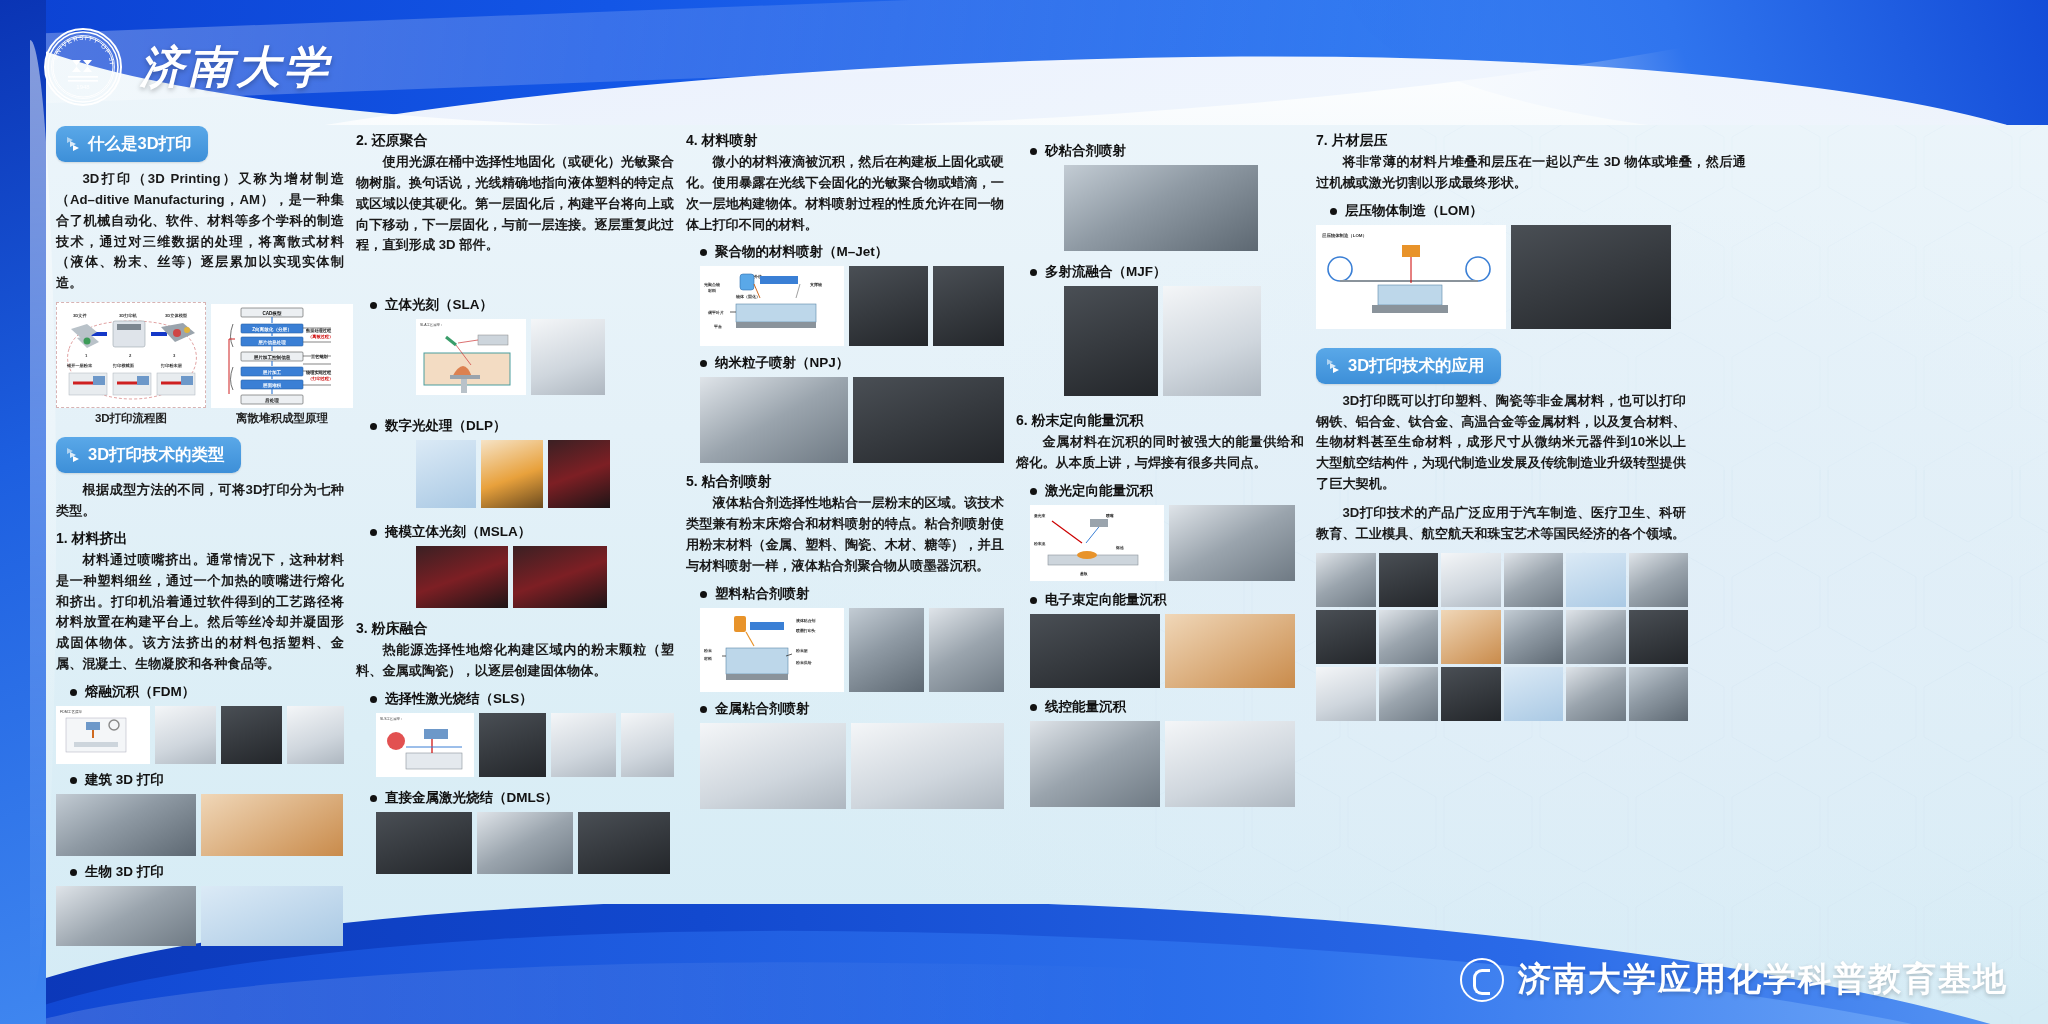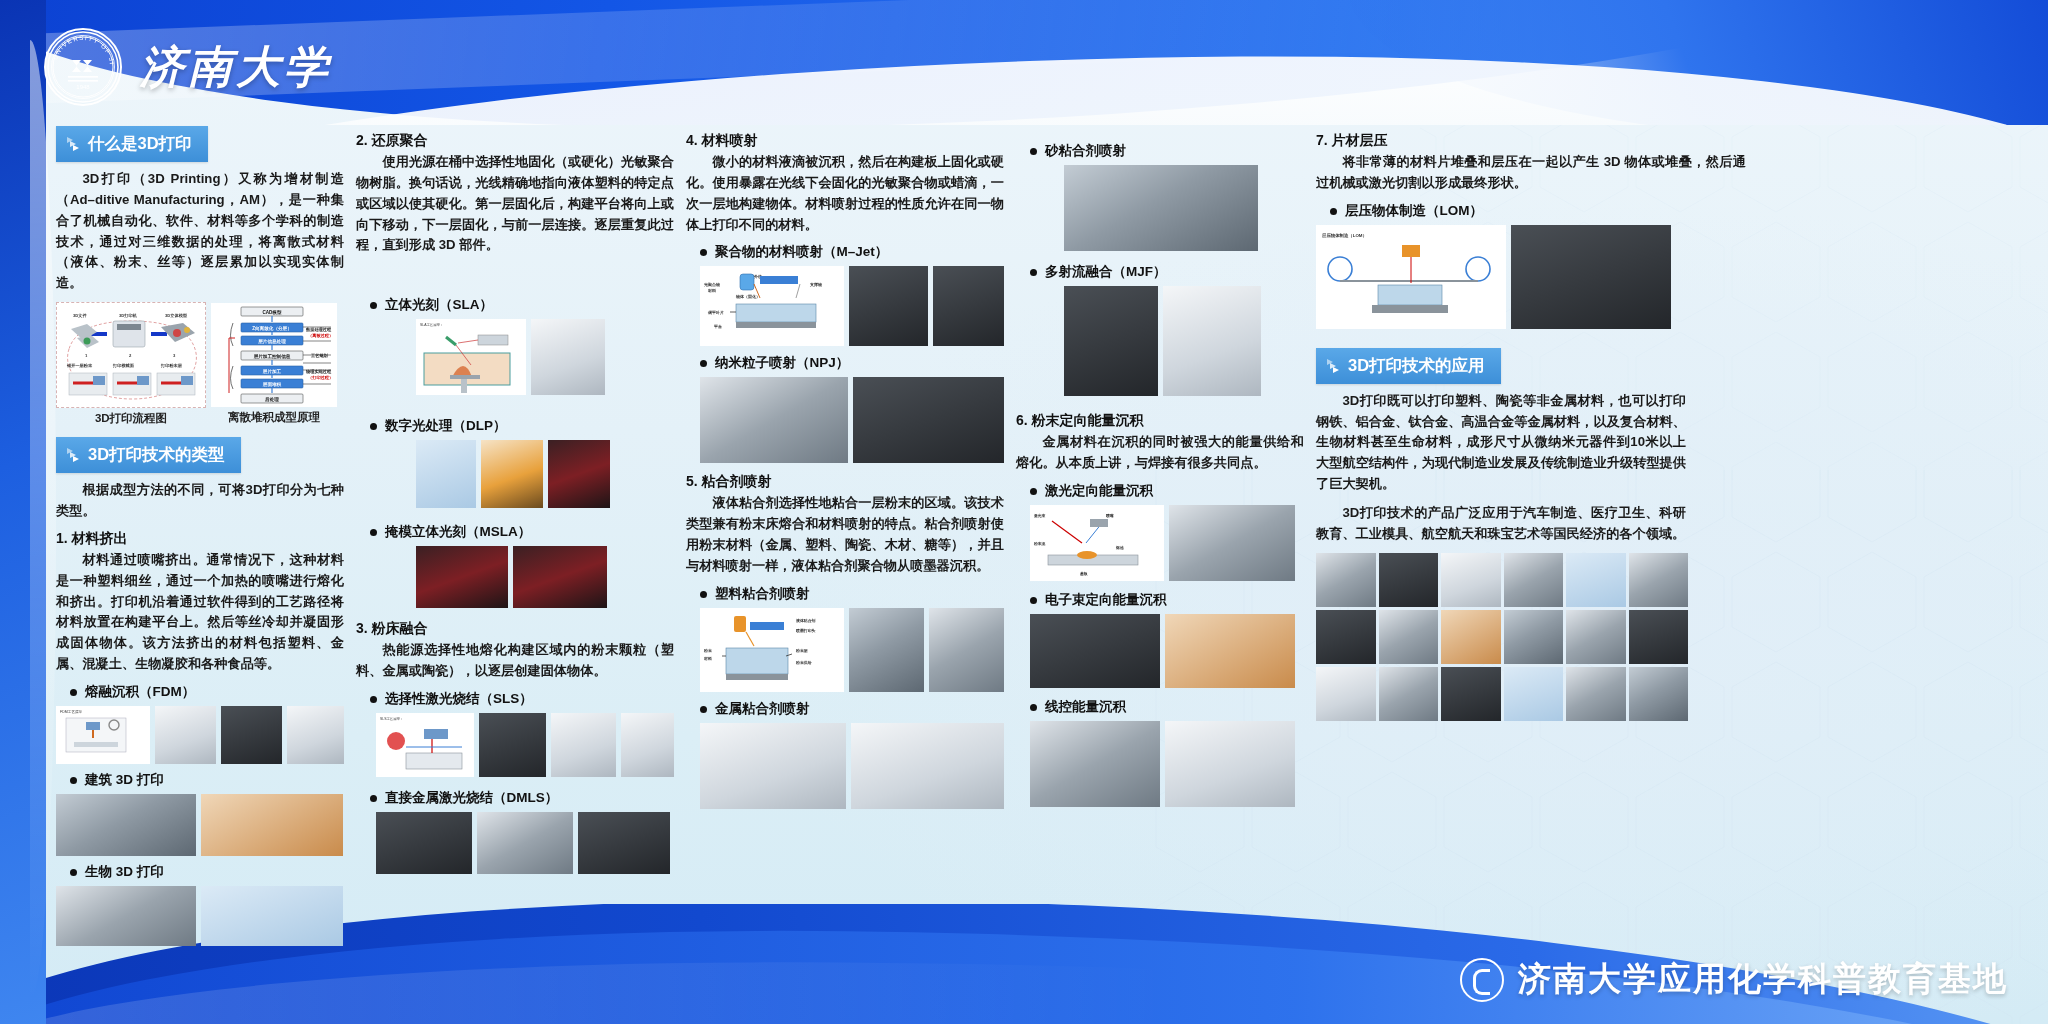--- a/index.html
+++ b/index.html
@@ -70,21 +70,21 @@
     background:linear-gradient(180deg,rgba(255,255,255,.5),rgba(255,255,255,0));
     border-radius:0 100% 100% 0/0 50% 50% 0;}
   
   .content{position:absolute;left:56px;top:126px;width:1968px;height:712px;
     display:flex;gap:0;z-index:5;}
   .col{box-sizing:border-box;padding:0 12px 0 0;}
   .c1{width:300px} .c2{width:330px} .c3{width:330px} .c4{width:300px} .c6{width:300px}
   .secthead{display:inline-flex;align-items:center;gap:9px;
     background:linear-gradient(180deg,#5aa8e8,#3d8fd8);color:#fff;
     font-size:16.5px;font-weight:700;padding:7px 16px 7px 11px;margin-bottom:7px;
-    box-shadow:0 1px 2px rgba(0,0,0,.12);}
+    box-shadow:0 1px 2px rgba(0,0,0,.12);border-radius:9px;}
   .arrowicon{display:inline-block;width:12px;height:14px;position:relative;flex:none;}
   .arrowicon i{position:absolute;left:0;width:0;height:0;border-left:6px solid #fff;
     border-top:3px solid transparent;border-bottom:3px solid transparent;}
   .arrowicon i:nth-child(1){top:0;opacity:.55}
   .arrowicon i:nth-child(2){top:4px;left:3px;opacity:.8}
   .arrowicon i:nth-child(3){top:8px;left:6px;opacity:1}
   .para{font-size:13.2px;line-height:1.58;color:#1a1a1a;text-align:justify;
     text-indent:2em;margin:0 0 8px 0;font-weight:600;}
   .subhead{font-size:14px;font-weight:800;color:#111;margin:6px 0 2px 0;}
   .bullet{display:flex;align-items:flex-start;gap:8px;font-size:13.5px;font-weight:700;
@@ -157,21 +157,21 @@
       <div class="secthead">
         <span class="arrowicon">
             <i></i>
             <i></i>
             <i></i>
           </span>
         <span>什么是3D打印</span>
       </div>
       <p class="para">3D打印（3D Printing）又称为增材制造（Ad–ditive Manufacturing，AM），是一种集合了机械自动化、软件、材料等多个学科的制造技术，通过对三维数据的处理，将离散式材料（液体、粉末、丝等）逐层累加以实现实体制造。</p>
 
-      <div class="figrow" style="align-items:center">
+      <div class="figrow" style="align-items:flex-end">
         <div style="width:150px">
           <div class="ph diagram dgm" style="height:104px;border:1px dashed #d8b3b3">
             <svg width="150" height="104" viewBox="0 0 150 104">
               <rect width="150" height="104" fill="#fff"></rect>
               <path d="M12 46 C4 70 30 96 75 96 C120 96 146 70 138 46 C132 26 108 18 75 18 C42 18 18 26 12 46 Z" fill="none" stroke="#d98c8c" stroke-width=".8" stroke-dasharray="3 2"></path>
               <rect x="56" y="18" width="32" height="26" rx="2" fill="#dfe4ea" stroke="#9aa4ad" stroke-width=".6"></rect>
               <rect x="60" y="21" width="24" height="6" fill="#7d8790"></rect>
               <path d="M34 31 l16 0" stroke="#1438c8" stroke-width="4" marker-end="url(#a1)"></path>
               <path d="M94 31 l16 0" stroke="#1438c8" stroke-width="4"></path>
               <g fill="#b9c2c9">
@@ -203,21 +203,21 @@
                 <path d="M60 80 l20 0" stroke="#cf2020" stroke-width="3"></path>
                 <path d="M104 80 l20 0" stroke="#cf2020" stroke-width="3"></path>
                 <rect x="36" y="73" width="12" height="9" fill="#6d98c9"></rect>
                 <rect x="80" y="73" width="12" height="9" fill="#6d98c9"></rect>
                 <rect x="124" y="73" width="12" height="9" fill="#6d98c9"></rect>
               </g>
             </svg>
           </div>
           <div class="cap">3D打印流程图</div>
         </div>
-        <div style="width:126px">
+        <div style="width:142px">
           <div class="ph diagram" style="height:104px">
             <svg width="142" height="104" viewBox="0 0 142 104">
               <rect width="142" height="104" fill="#fff"></rect>
               <g font-size="4.6" font-family="Liberation Sans, sans-serif" font-weight="700" text-anchor="middle">
                 <rect x="30" y="4" width="62" height="9" fill="#eceff2" stroke="#555" stroke-width=".6" rx="1"></rect>
                 <text x="61" y="10.6" fill="#111">CAD模型</text>
                 <rect x="30" y="20" width="62" height="9" fill="#3a7fd5" stroke="#2a63aa" stroke-width=".6" rx="1"></rect>
                 <text x="61" y="26.6" fill="#fff">Z向离散化（分层）</text>
                 <rect x="30" y="33" width="62" height="9" fill="#3a7fd5" stroke="#2a63aa" stroke-width=".6" rx="1"></rect>
                 <text x="61" y="39.6" fill="#fff">层片信息处理</text>

